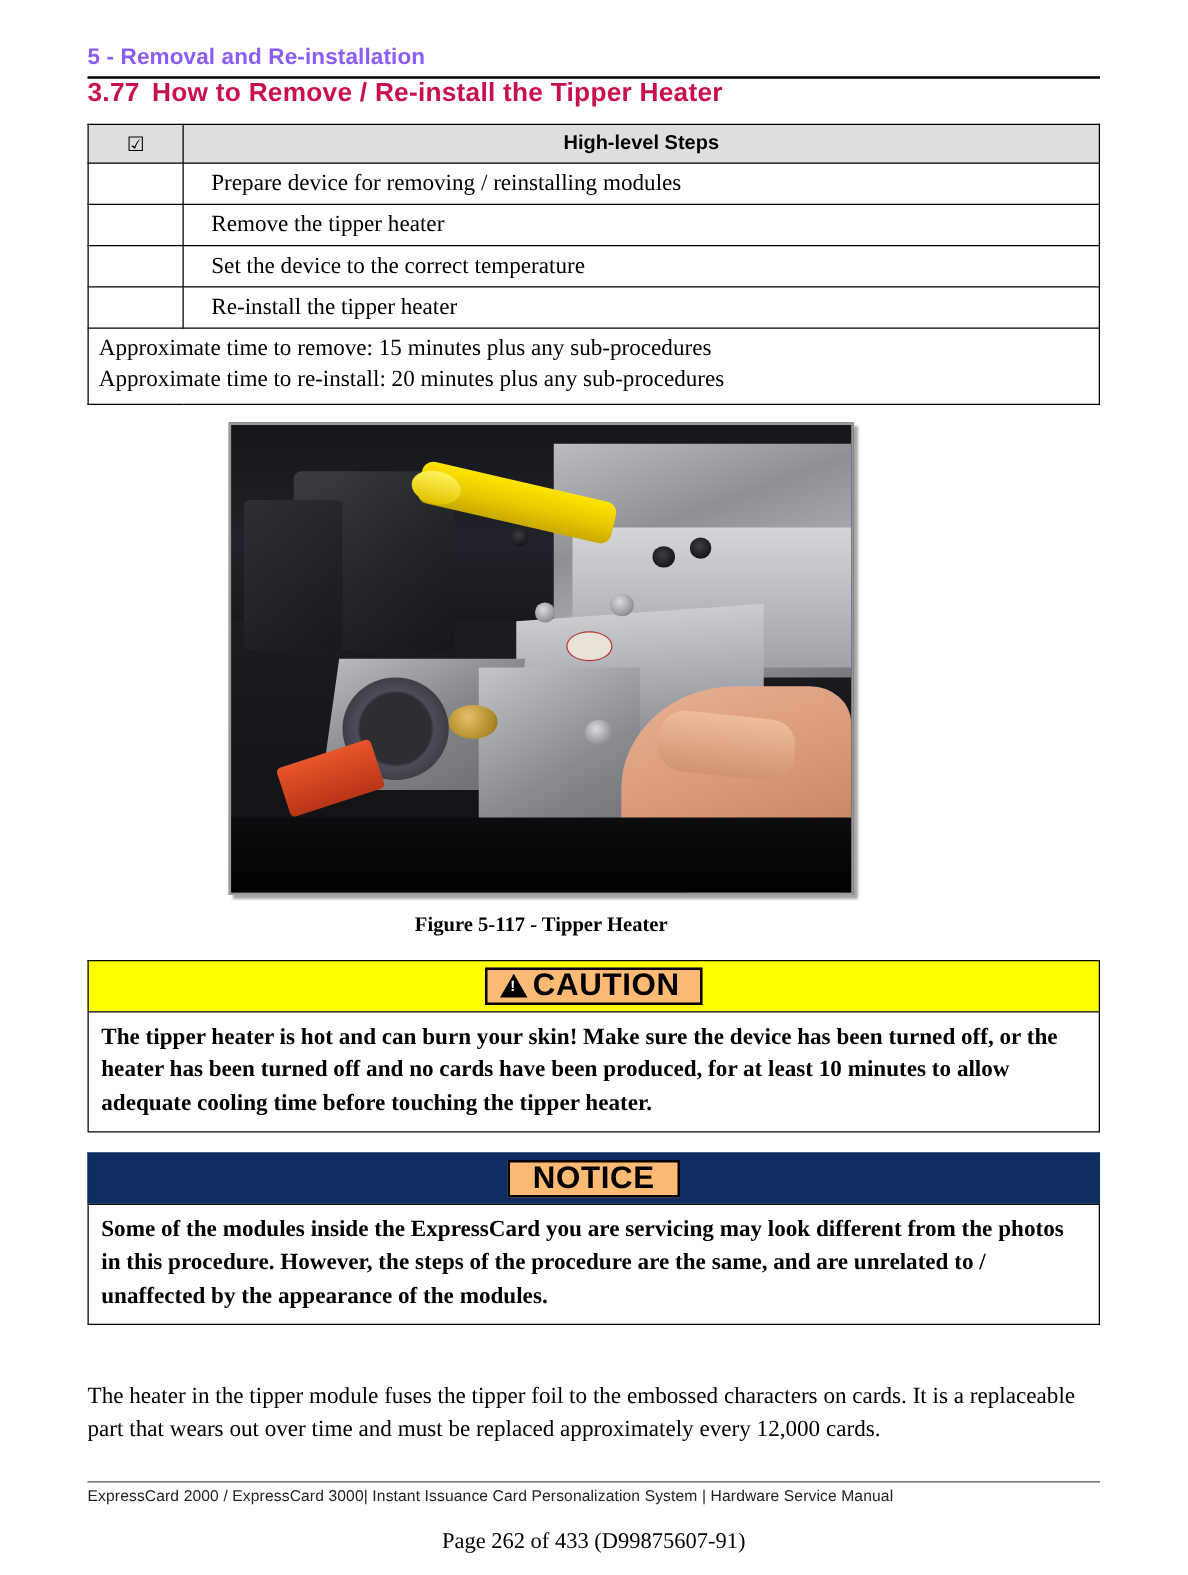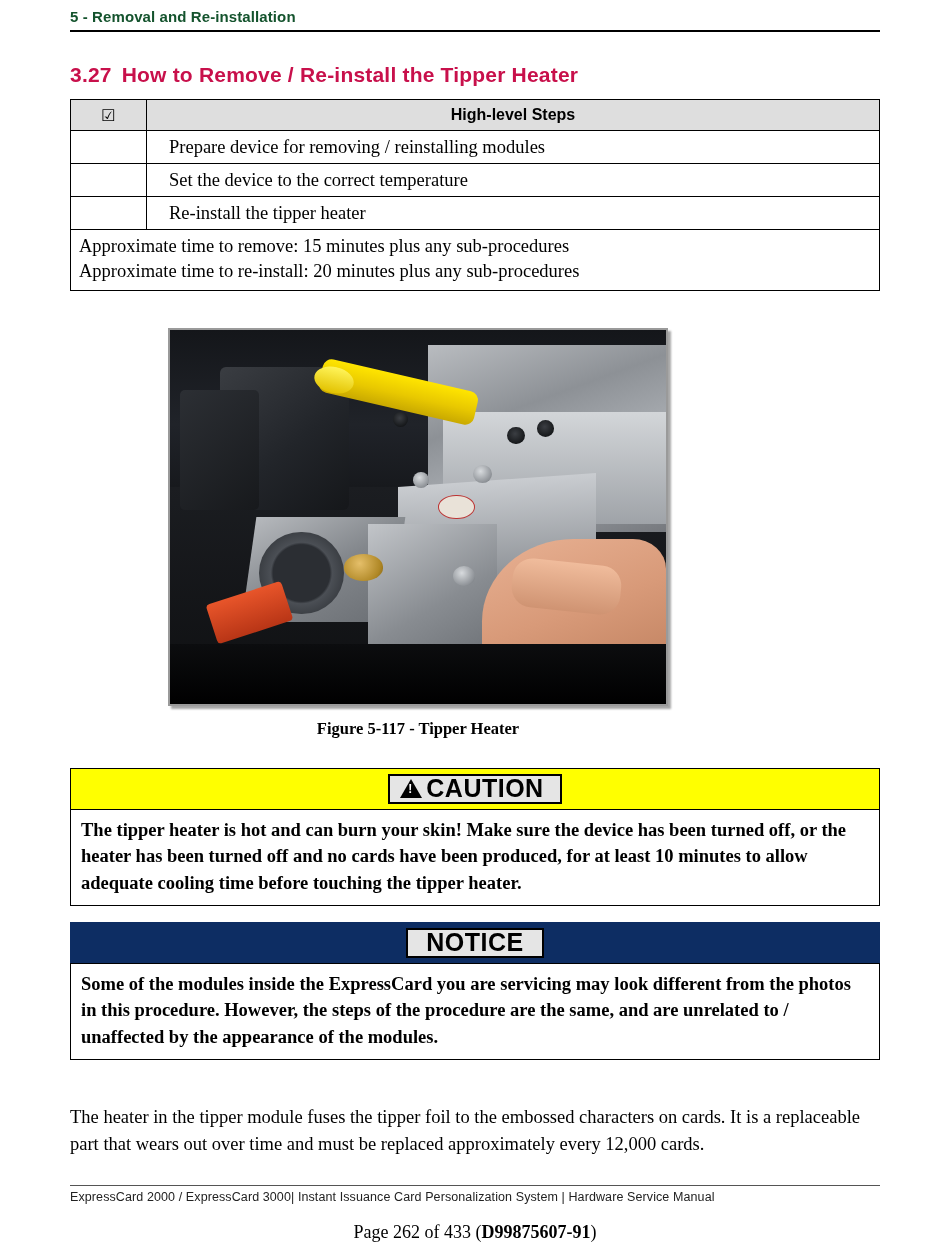--- a/index.html
+++ b/index.html
@@ -24,24 +24,25 @@
 
   
   .header {
     position: absolute;
     left: 70px;
     top: 8px;
     width: 810px;
   }
   .header-text {
     font-family: "Liberation Sans", sans-serif;
-    font-size: 15px;
-    font-weight: bold;
-    color: #14532d;
+    font-size: 18px;
+    font-weight: bold;
+    color: #8b5cf6;
     letter-spacing: 0.1px;
+    margin-top: 27px;
   }
   .header-rule {
     margin-top: 5px;
     border-bottom: 2.4px solid #000;
     width: 810px;
   }
 
   
   .section-title {
     position: absolute;
@@ -96,23 +97,24 @@
     padding: 4px 12px 6px 8px;
     font-size: 18.5px;
     line-height: 1.35;
     vertical-align: top;
   }
 
   
   .figure-wrap {
     position: absolute;
     left: 0;
-    top: 328px;
+    top: 338px;
     width: 836px;
     text-align: center;
+    padding-left: 15px;
   }
   .photo {
     position: relative;
     display: inline-block;
     width: 500px;
     height: 378px;
     border: 2px solid #9a9a9a;
     background: #1b1c1e;
     overflow: hidden;
     box-sizing: border-box;
@@ -236,21 +238,21 @@
     display: flex;
     align-items: center;
     justify-content: center;
     border: 1px solid #000;
     border-bottom: none;
     box-sizing: border-box;
   }
   .banner-caution { background: #ffff00; }
   .banner-notice  { background: #0d2d63; border-color: #0d2d63; }
   .banner-inner {
-    background: #e5e5e5;
+    background: #fdba74;
     border: 2.5px solid #000;
     padding: 1px 16px 2px 10px;
     display: flex;
     align-items: center;
     gap: 4px;
     height: 30px;
     box-sizing: border-box;
   }
   .banner-inner.notice-inner { padding: 1px 18px 2px 18px; text-align: center; }
   .banner-word {
@@ -317,51 +319,55 @@
     letter-spacing: 0.1px;
   }
   .page-number {
     position: absolute;
     left: 0;
     top: 1222px;
     width: 950px;
     text-align: center;
     font-size: 18px;
   }
-  .page-number b { font-weight: bold; margin-top: 48px; }
+  .page-number b { font-weight: normal; margin-top: 48px; }
 </style>
 </head>
 <body>
 
 <div class="page">
 
   <div class="header">
     <div class="header-text">5 - Removal and Re-installation</div>
     <div class="header-rule"></div>
   </div>
 
   <div class="section-title">
-    <span class="num">3.27</span><span>How to Remove / Re-install the Tipper Heater</span>
+    <span class="num">3.77</span><span>How to Remove / Re-install the Tipper Heater</span>
   </div>
 
   <table class="steps-table">
     <colgroup>
       <col class="col-check">
       <col>
     </colgroup>
     <thead>
       <tr>
         <th class="check-head">☑</th>
         <th>High-level Steps</th>
       </tr>
     </thead>
     <tbody>
       <tr>
         <td></td>
         <td class="label">Prepare device for removing / reinstalling modules</td>
+      </tr>
+      <tr>
+        <td></td>
+        <td class="label">Remove the tipper heater</td>
       </tr>
       <tr>
         <td></td>
         <td class="label">Set the device to the correct temperature</td>
       </tr>
       <tr>
         <td></td>
         <td class="label">Re-install the tipper heater</td>
       </tr>
     </tbody>

